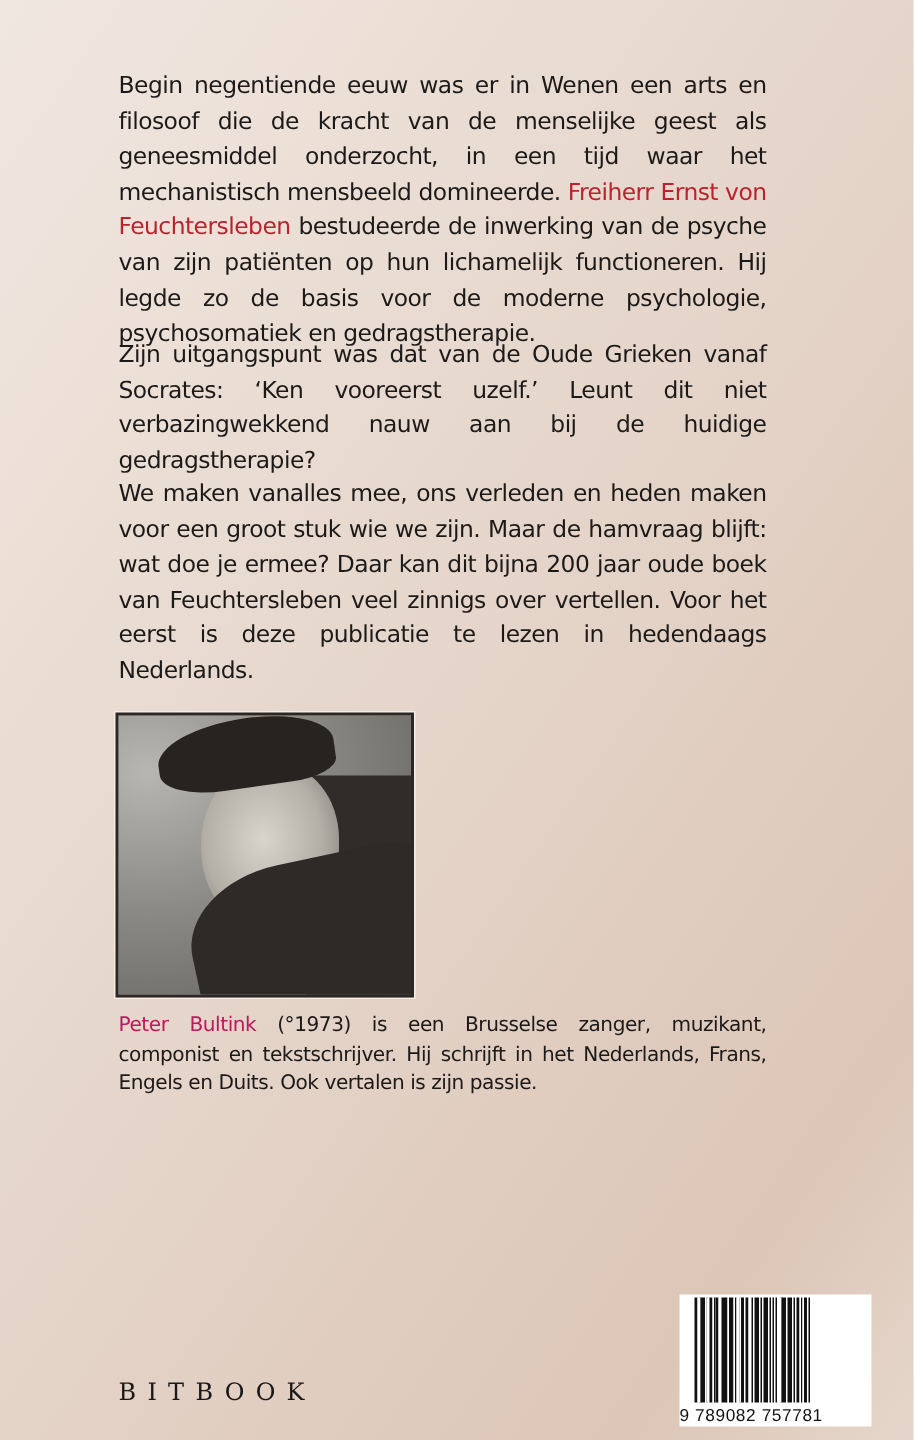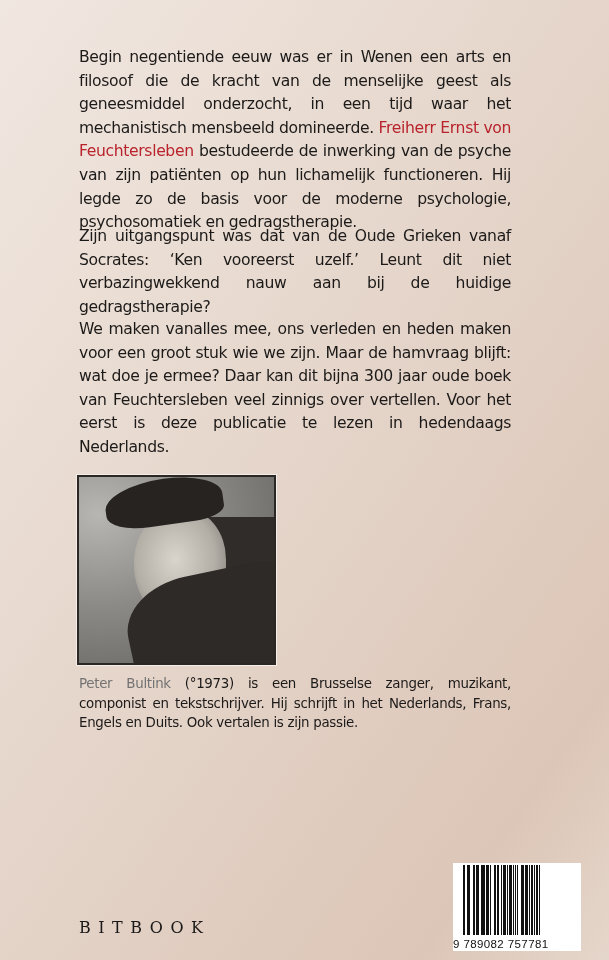--- a/index.html
+++ b/index.html
@@ -41,21 +41,21 @@
     }
     .photo .coat2 {
       position: absolute; left: 125px; top: 40px; width: 80px; height: 160px;
       background: #2f2c29;
     }
     .bio {
       position: absolute; left: 79px; top: 674px; width: 432px;
       font-size: 13.4px; line-height: 19.6px; letter-spacing: -0.3px;
       text-align: justify; margin: 0;
     }
-    .bio .accent { color: #737373; }
+    .bio .accent { color: #be185d; }
     .publisher {
       position: absolute; left: 79px; top: 918px;
       font-family: "DejaVu Serif", serif; font-size: 16px; letter-spacing: 7.5px;
       color: #1a1818;
     }
     .barcode {
       position: absolute; left: 453px; top: 863px; width: 128px; height: 88px;
       background: #ffffff;
     }
     .barcode .bars { position: absolute; left: 10px; top: 2px; width: 110px; height: 70px; display: flex; }
@@ -66,21 +66,21 @@
       letter-spacing: 0.4px; white-space: nowrap;
     }
   </style>
 </head>
 <body>
 
 <p id="p1" class="blurb"><span>Begin negentiende eeuw was er in Wenen een arts en filosoof die de kracht van de menselijke geest als geneesmiddel onderzocht, in een tijd waar het mechanistisch mensbeeld domineerde. </span><span class="accent">Freiherr Ernst von Feuchtersleben</span><span> bestudeerde de inwerking van de psyche van zijn patiënten op hun lichamelijk functioneren. Hij legde zo de basis voor de moderne psychologie, psychosomatiek en gedragstherapie.</span></p>
 
 <p id="p2" class="blurb">Zijn uitgangspunt was dat van de Oude Grieken vanaf Socrates: ‘Ken vooreerst uzelf.’ Leunt dit niet verbazingwekkend nauw aan bij de huidige gedragstherapie?</p>
 
-<p id="p3" class="blurb">We maken vanalles mee, ons verleden en heden maken voor een groot stuk wie we zijn. Maar de hamvraag blijft: wat doe je ermee? Daar kan dit bijna 300 jaar oude boek van Feuchtersleben veel zinnigs over vertellen. Voor het eerst is deze publicatie te lezen in hedendaags Nederlands.</p>
+<p id="p3" class="blurb">We maken vanalles mee, ons verleden en heden maken voor een groot stuk wie we zijn. Maar de hamvraag blijft: wat doe je ermee? Daar kan dit bijna 200 jaar oude boek van Feuchtersleben veel zinnigs over vertellen. Voor het eerst is deze publicatie te lezen in hedendaags Nederlands.</p>
 
 <div class="photo" title="Black and white portrait of the author wearing a flat cap and dark coat">
   <div class="coat2"></div>
   <div class="face"></div>
   <div class="coat"></div>
   <div class="cap"></div>
 </div>
 
 <p class="bio"><span class="accent">Peter Bultink</span><span> (°1973) is een Brusselse zanger, muzikant, componist en tekstschrijver. Hij schrijft in het Nederlands, Frans, Engels en Duits. Ook vertalen is zijn passie.</span></p>
 

